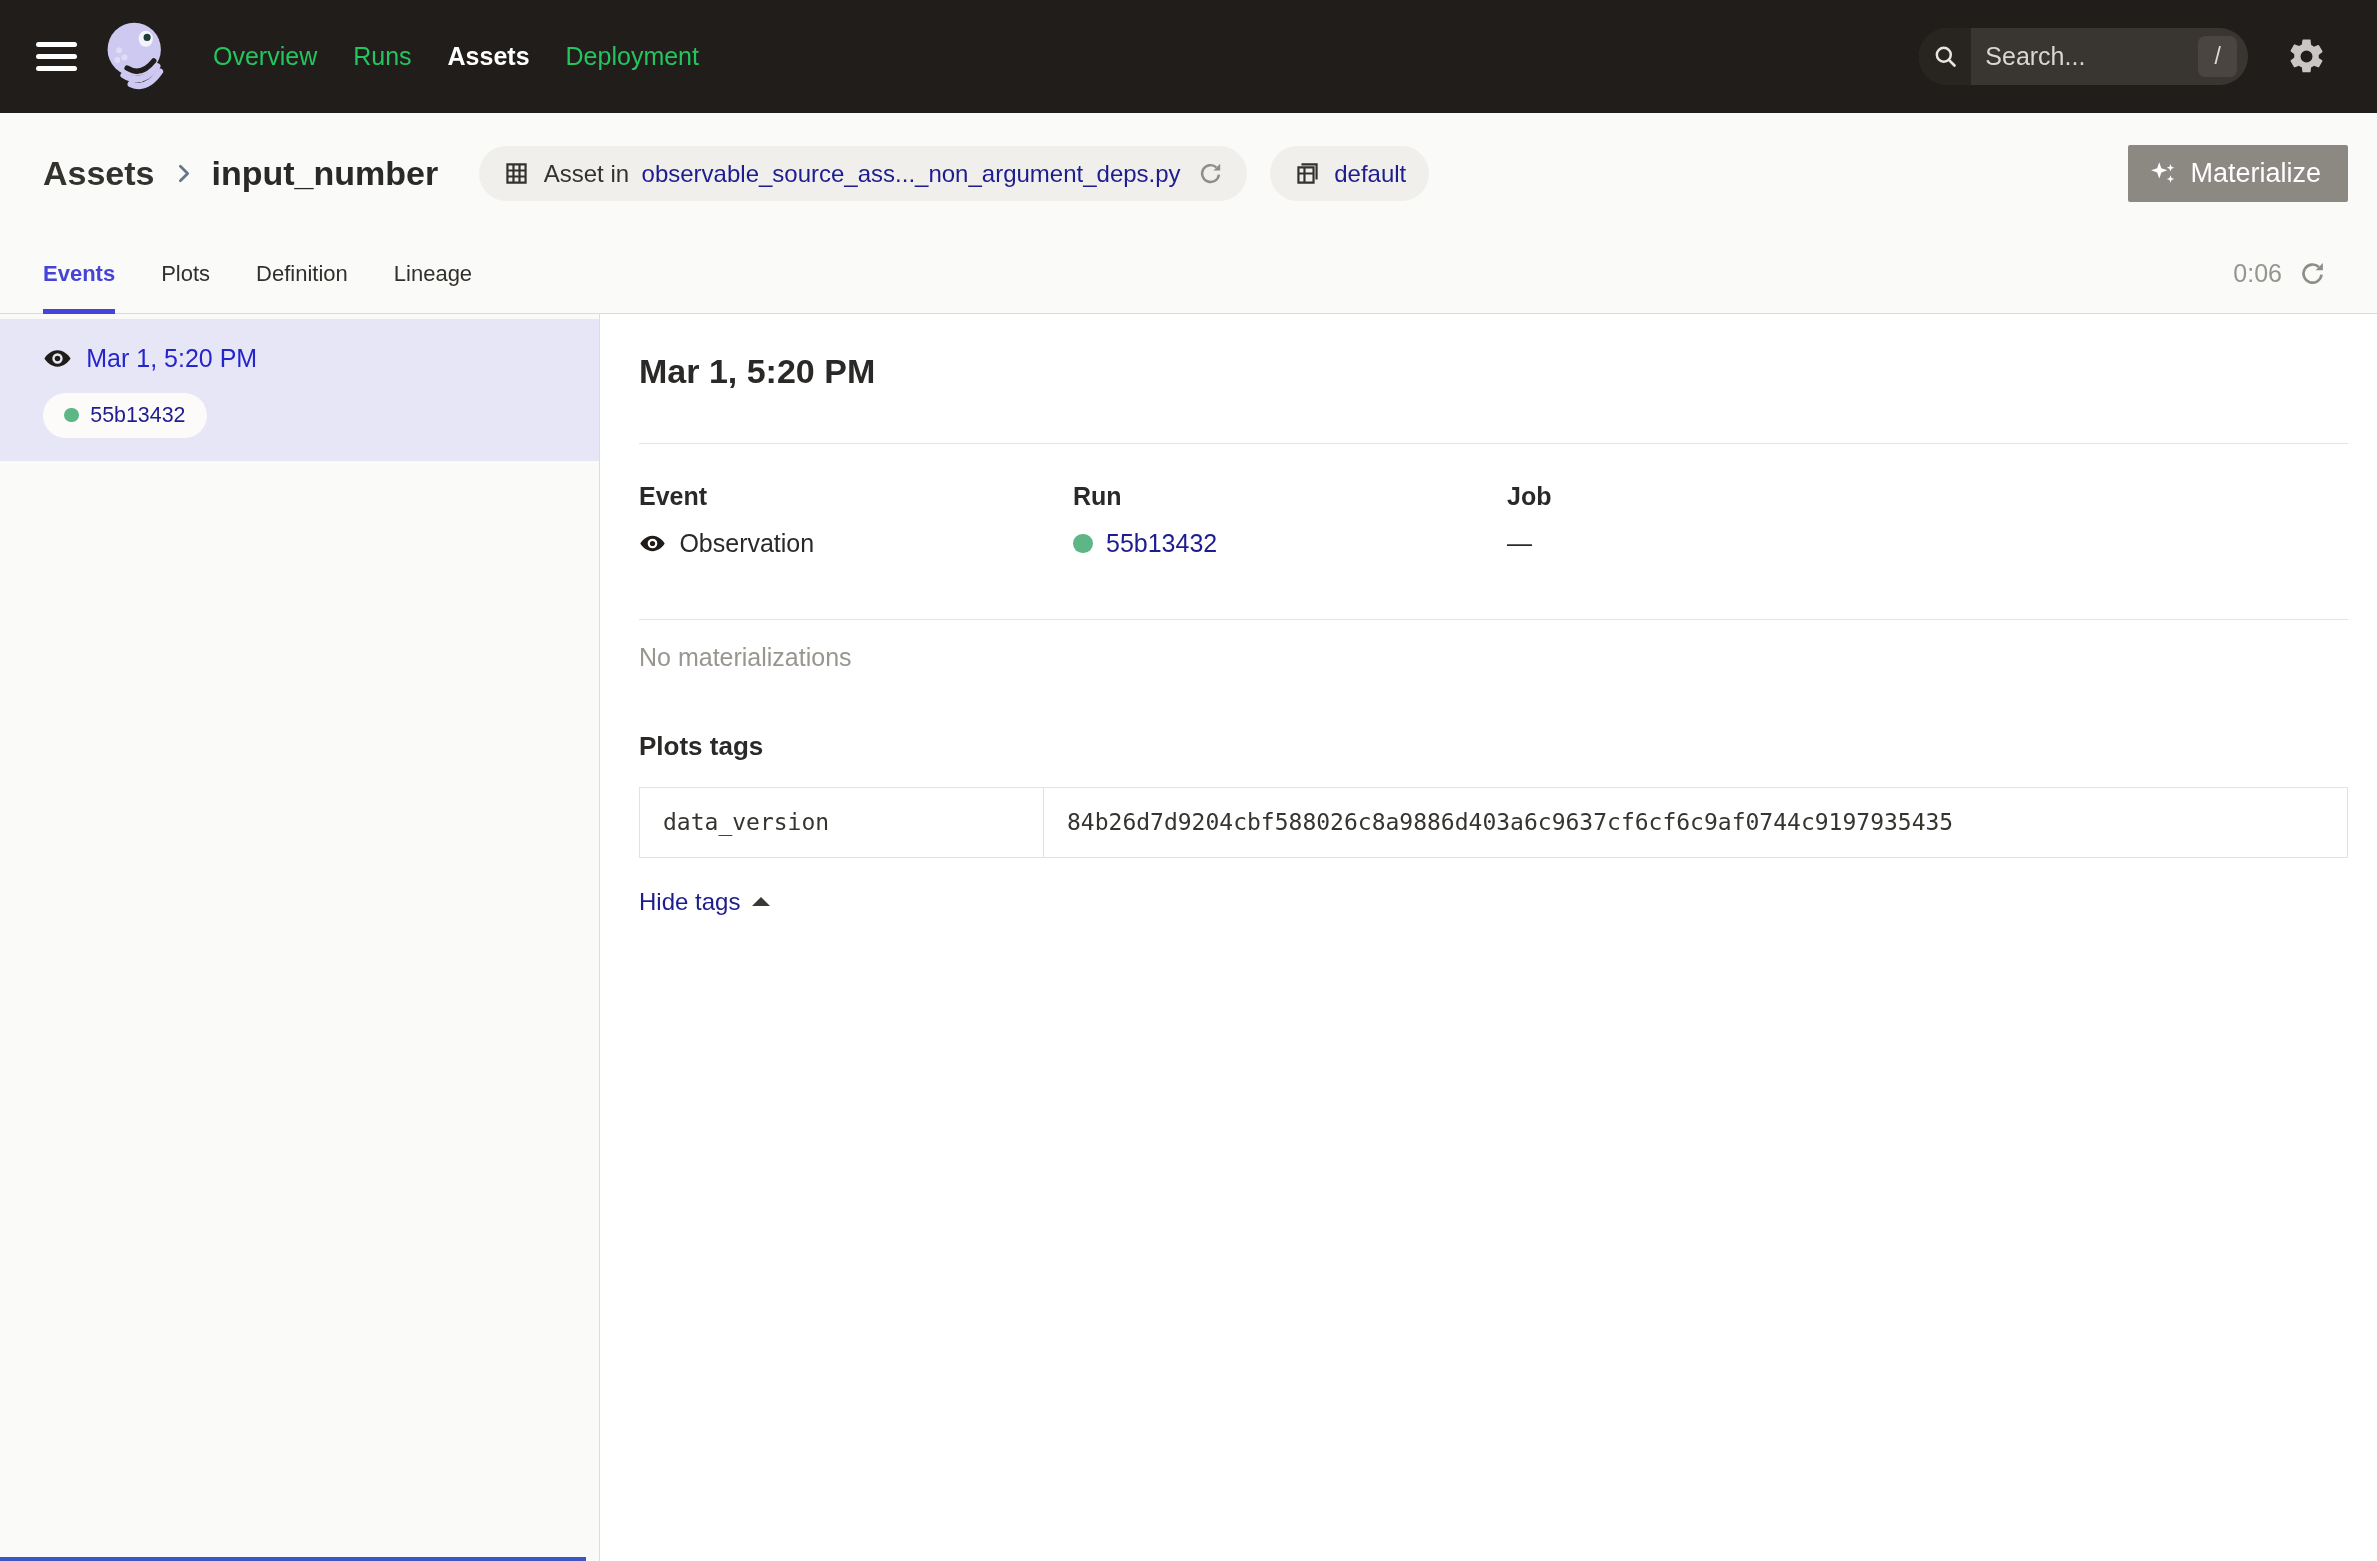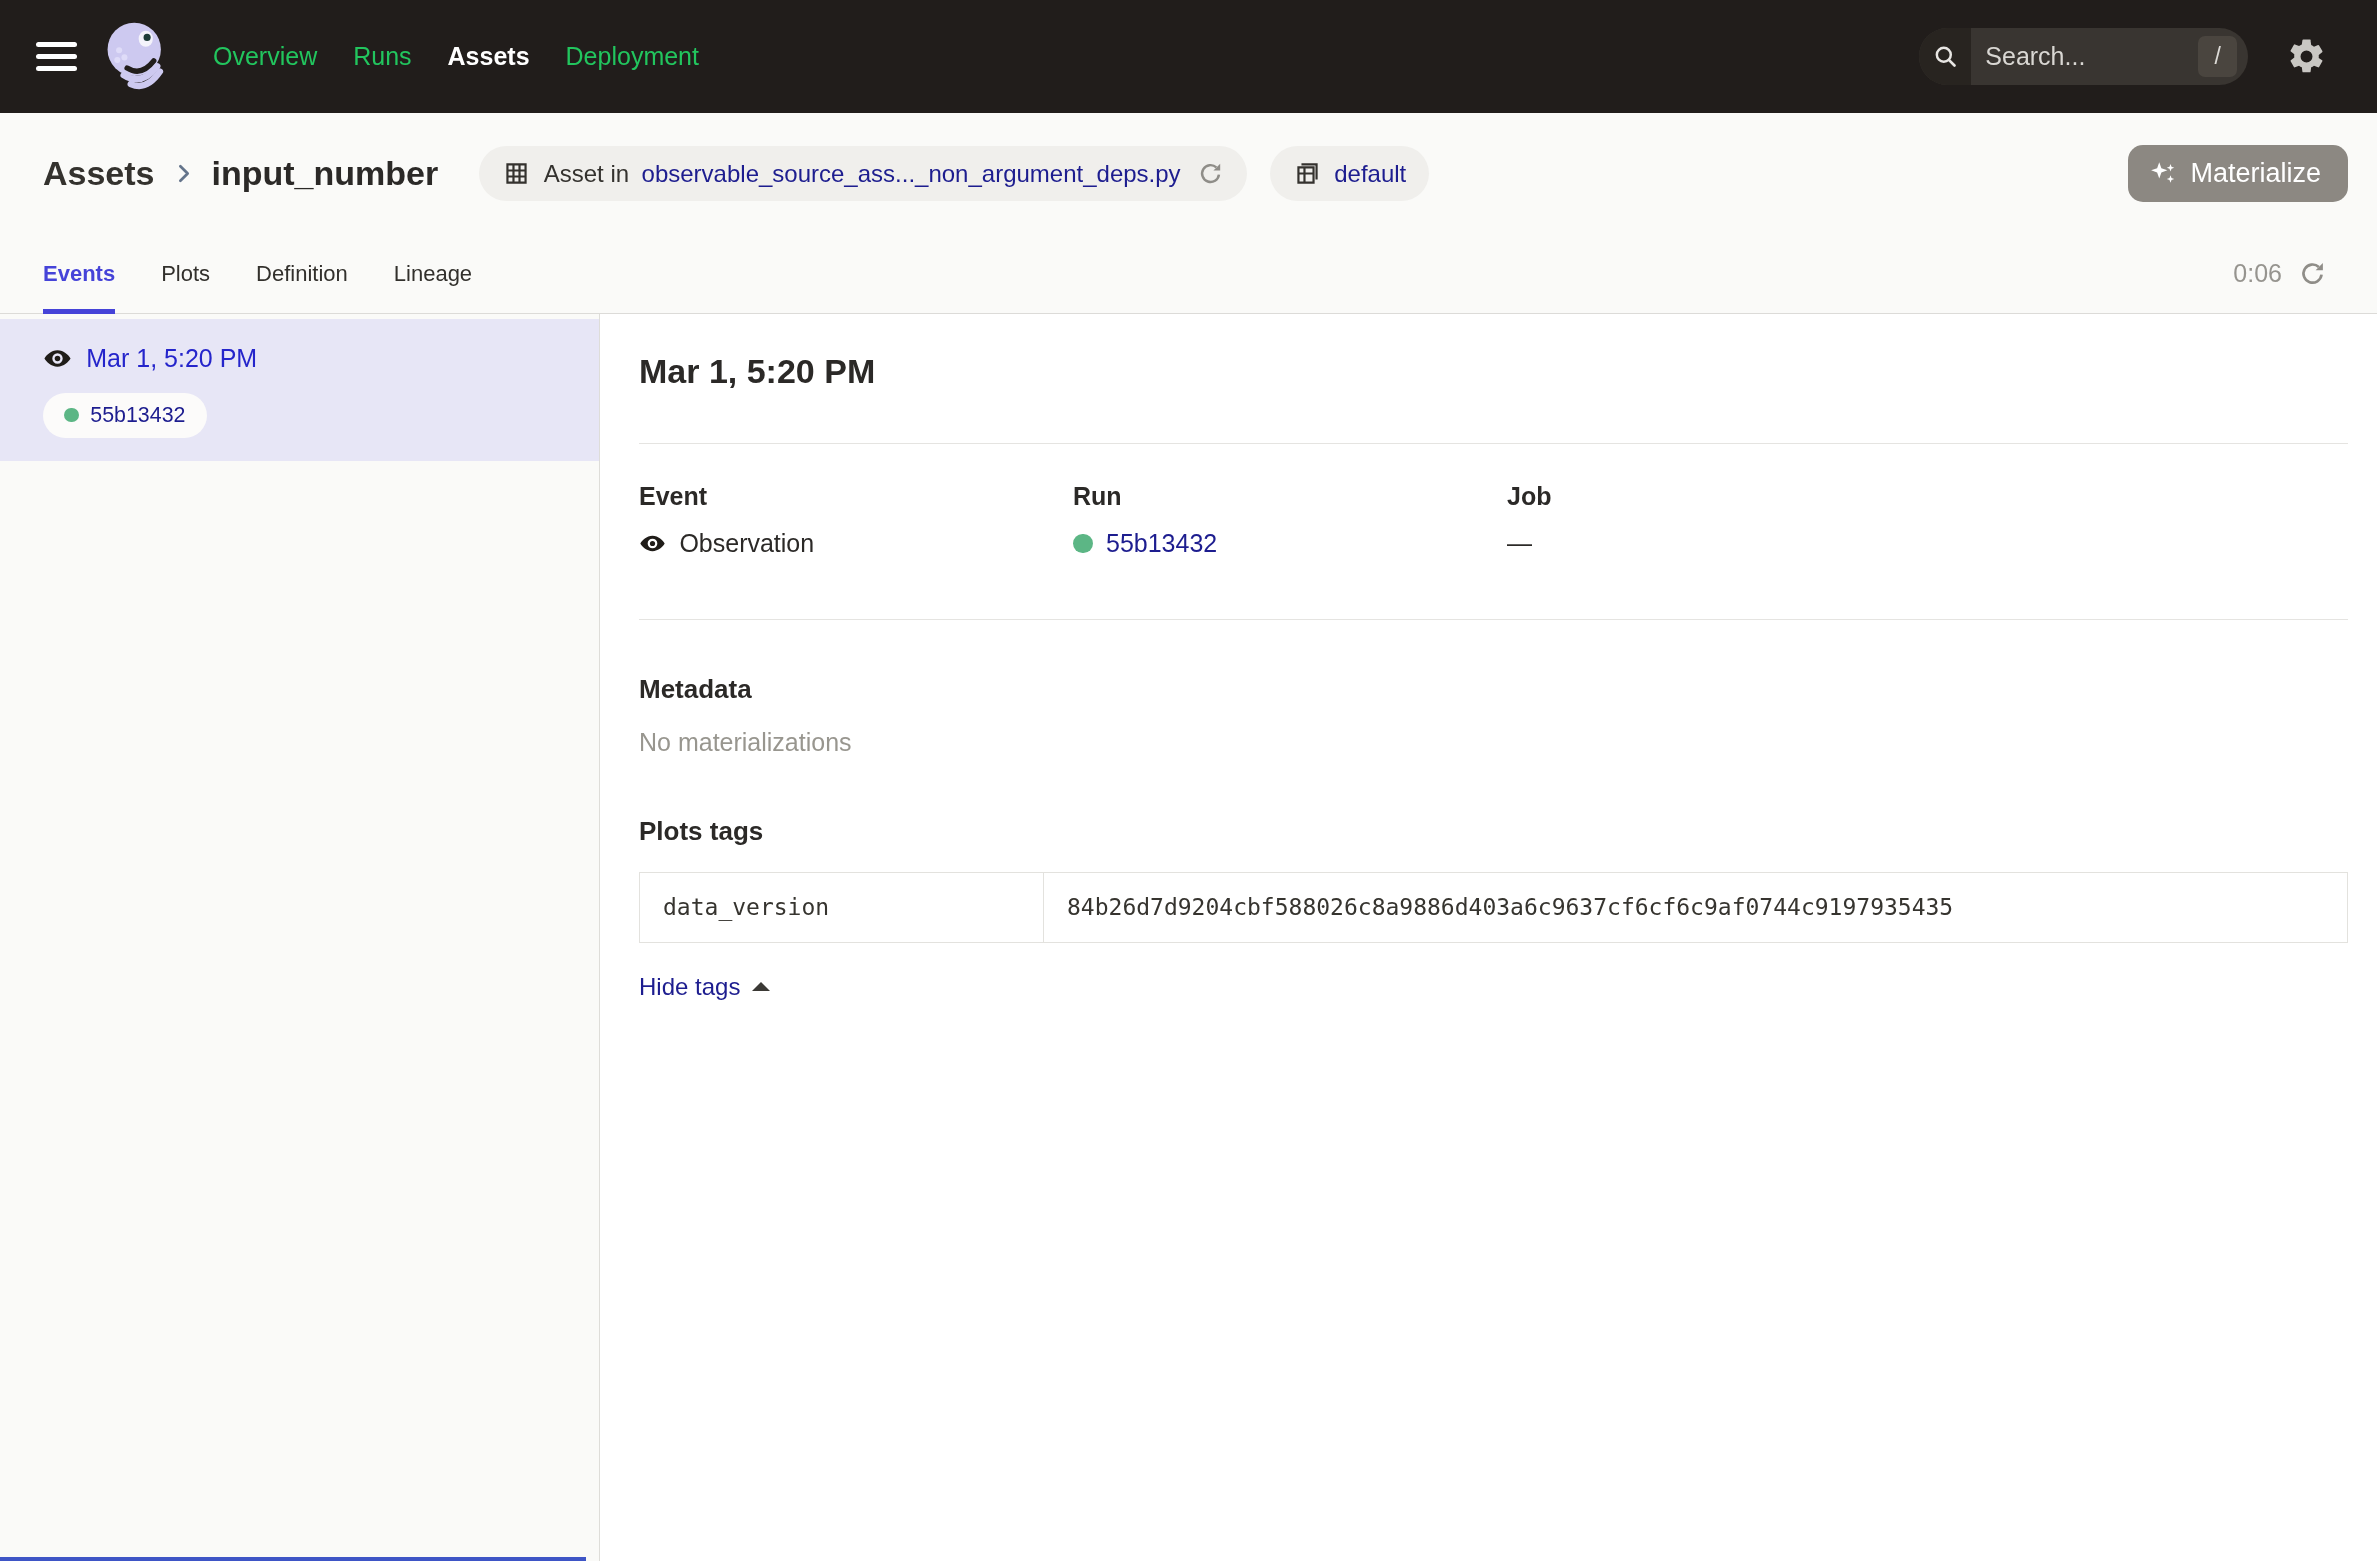--- a/index.html
+++ b/index.html
@@ -71,21 +71,21 @@
     display: inline-flex; align-items: center; padding: 0 23px; gap: 12.5px;
     font-size: 24px; white-space: nowrap;
   }
   .pill-asset { margin-left: 41px; }
   .pill-repo  { margin-left: 23px; }
   .pill .plain { color: #34322e; }
   .pill a { color: #1d1d8f; text-decoration: none; cursor: pointer; }
   .reload-btn { background: none; border: none; cursor: pointer; display: flex; margin-left: 3.6px; }
   .materialize-btn {
     margin-left: auto; height: 57px; padding: 0 27px 0 19.6px;
-    background: #8c8882; border: none; border-radius: 15px; cursor: pointer;
+    background: #8c8882; border: none; border-radius: 2px; cursor: pointer;
     display: flex; align-items: center; gap: 12.5px;
     color: #ffffff; font-size: 27px; font-weight: 500;
     font-family: "Liberation Sans", sans-serif;
   }
 
   
   .tabs-row {
     height: 80px; padding: 0 50px 0 43px;
     border-bottom: 0.9px solid #dcdbd8;
     display: flex; align-items: center; background: #fafaf8;
@@ -318,21 +318,20 @@
       <div>
         <div class="col-label">Job</div>
         <div class="col-value">
           <span>—</span>
         </div>
       </div>
     </div>
 
     <div class="divider div-2"></div>
 
-    <h3 class="meta-heading">Metadata</h3>
     <p class="meta-empty">No materializations</p>
 
     <h3 class="tags-heading">Plots tags</h3>
 
     <table class="tags-table">
       <tbody>
         <tr>
           <td class="key">data_version</td>
           <td class="value">84b26d7d9204cbf588026c8a9886d403a6c9637cf6cf6c9af0744c9197935435</td>
         </tr>

